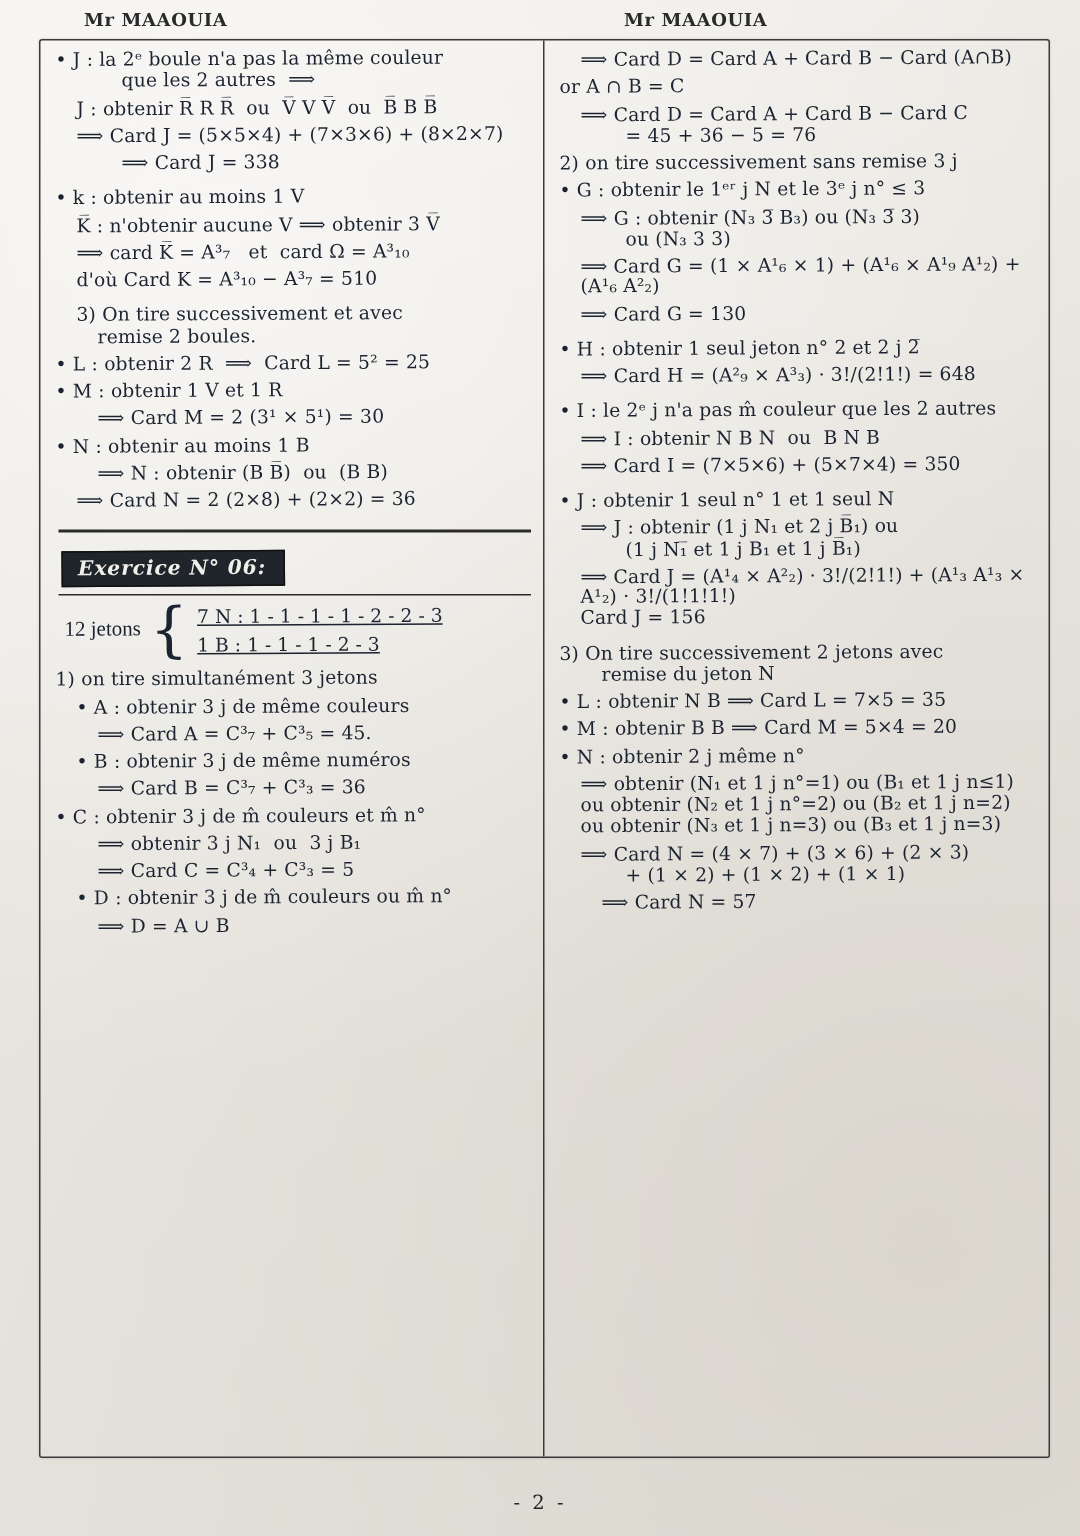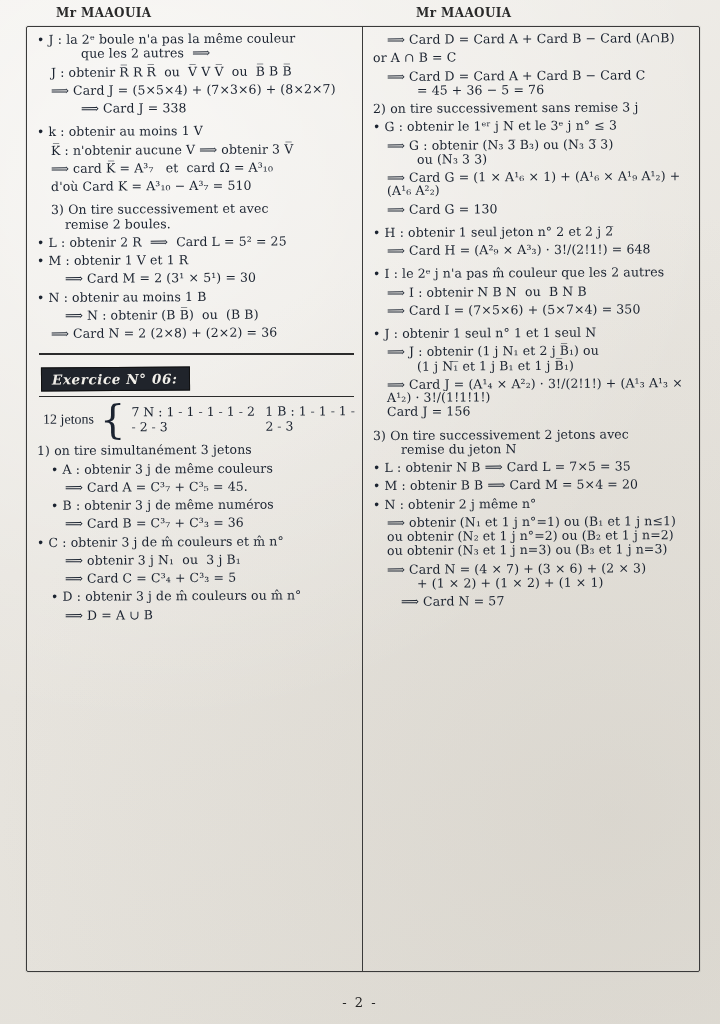--- a/index.html
+++ b/index.html
@@ -128,26 +128,27 @@
     white-space: nowrap;
   }
   .brace-glyph {
     font-size: 40px;
     line-height: 0.8;
     color: #1b2330;
     font-family: "DejaVu Serif", serif;
   }
   .brace-right {
     display: flex;
-    flex-direction: row;
+    flex-direction: column;
     justify-content: center;
     gap: 4px;
     font-family: "DejaVu Serif", serif;
     font-size: 12.5px;
     color: #1b2330;
+    text-decoration: underline;
   }
   .footer {
     position: absolute;
     left: 0;
     bottom: 14px;
     width: 100%;
     text-align: center;
     font-family: "DejaVu Serif", serif;
     font-size: 13px;
     color: #232323;

